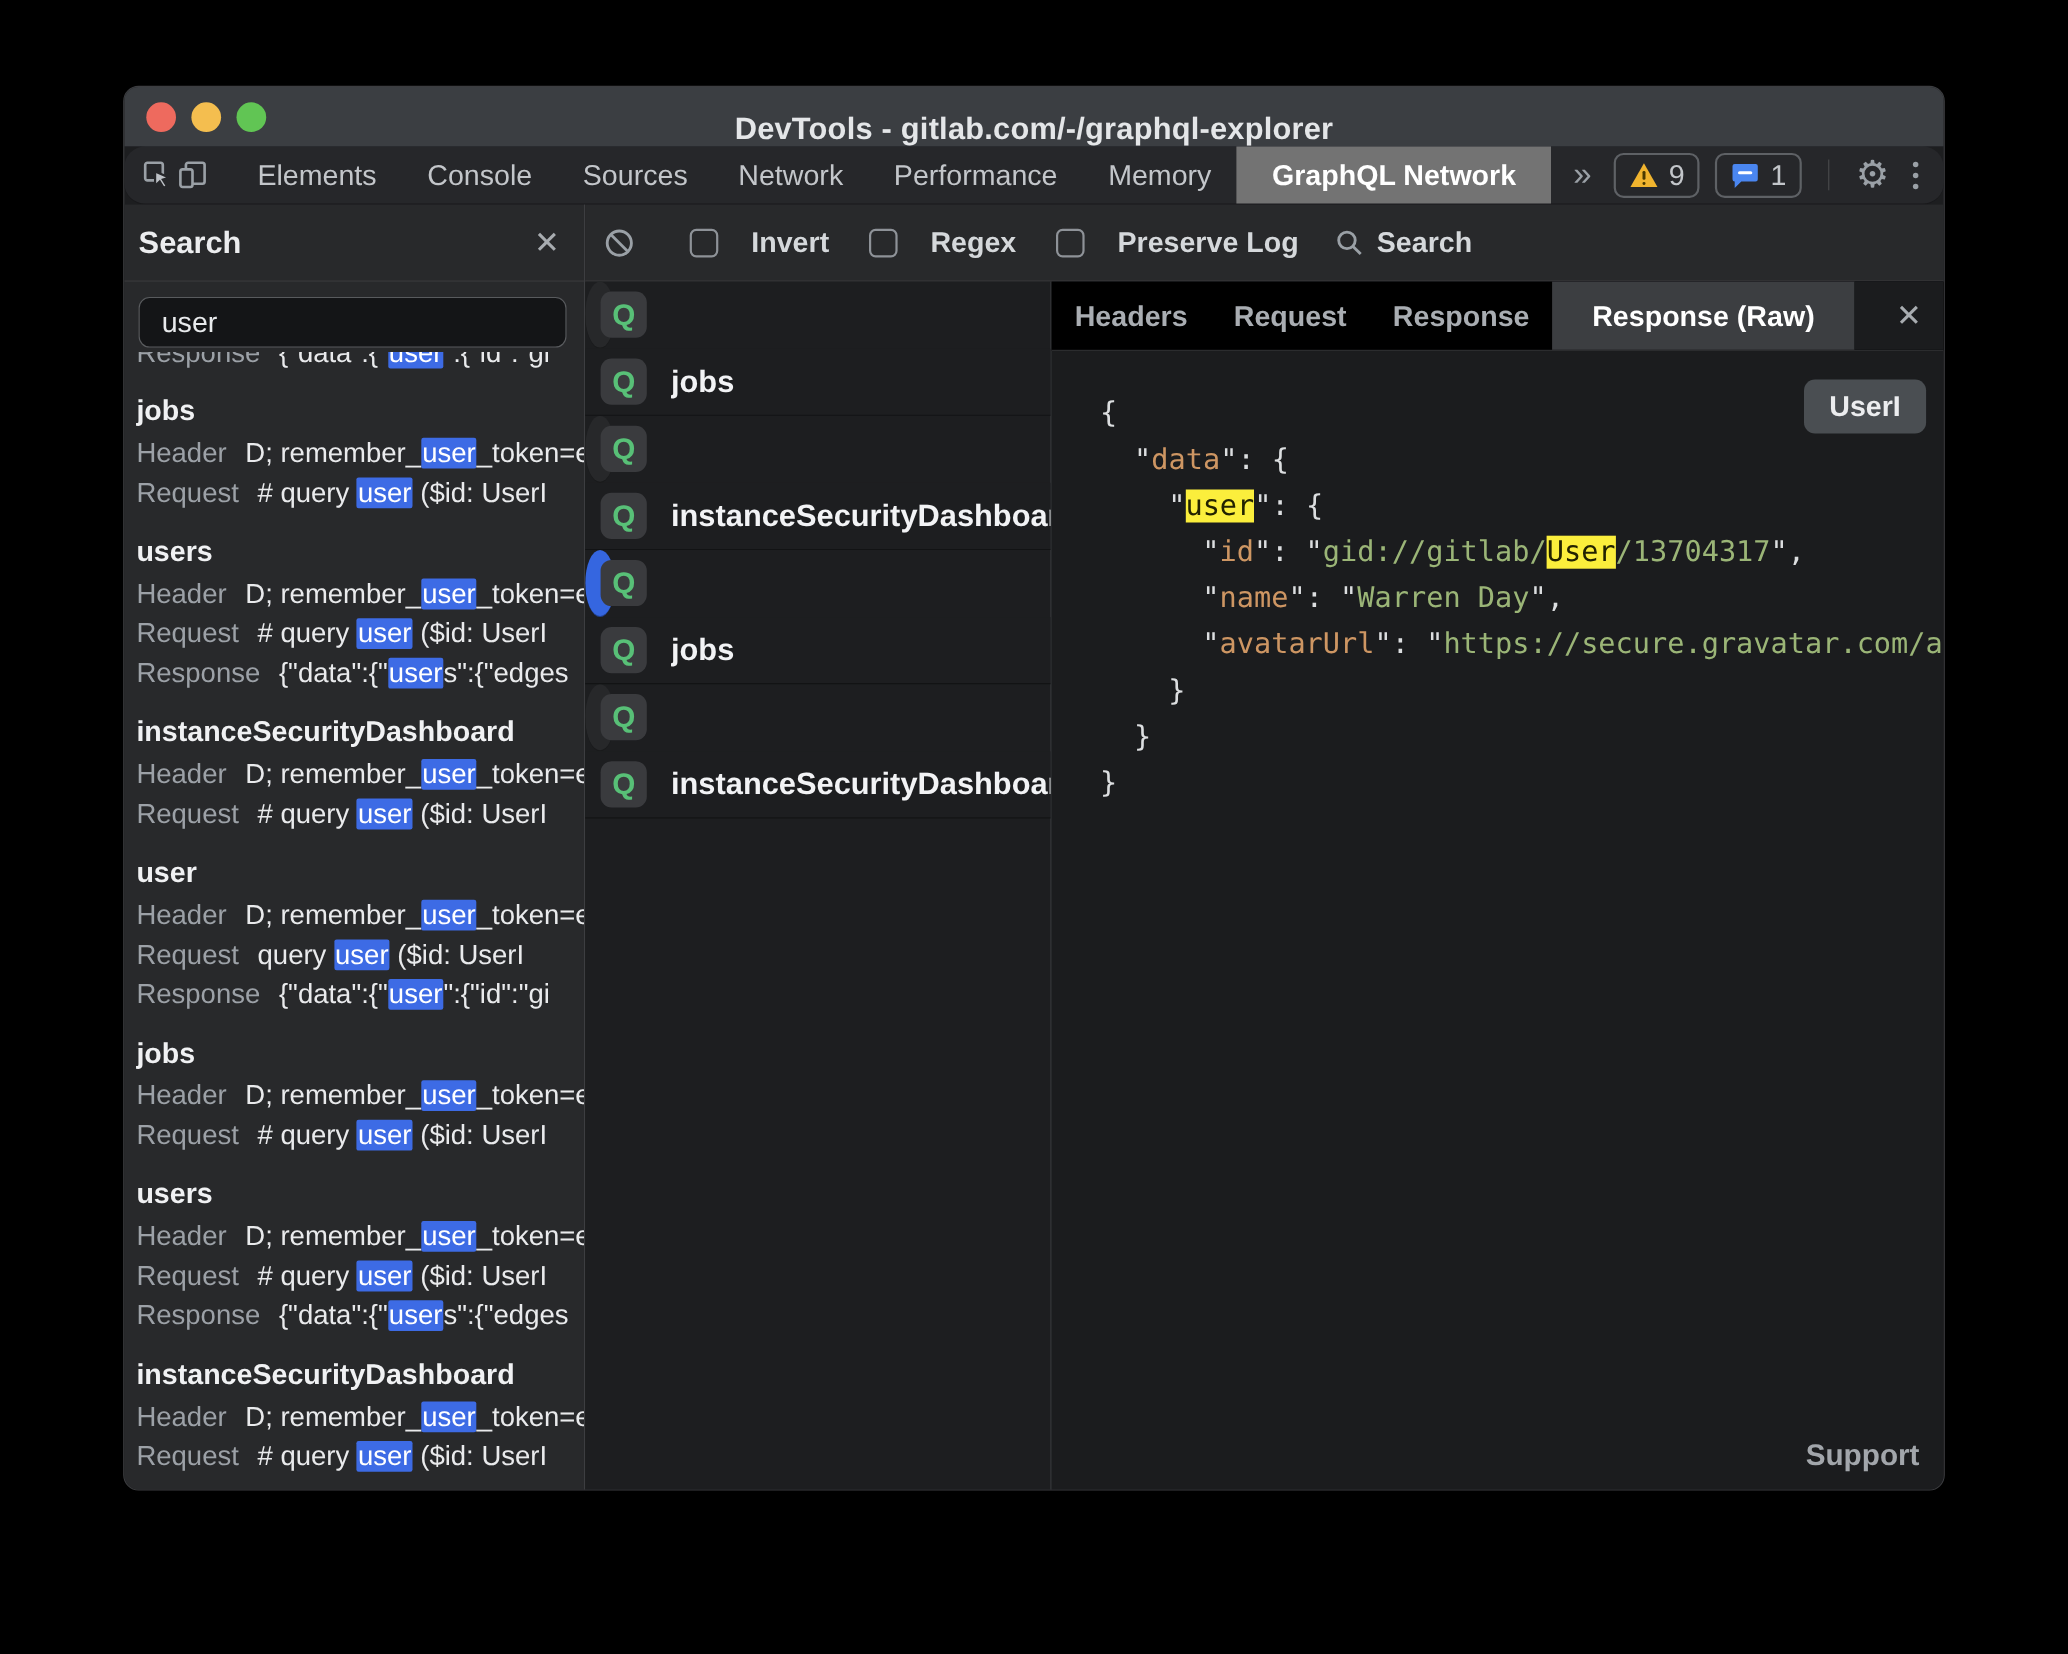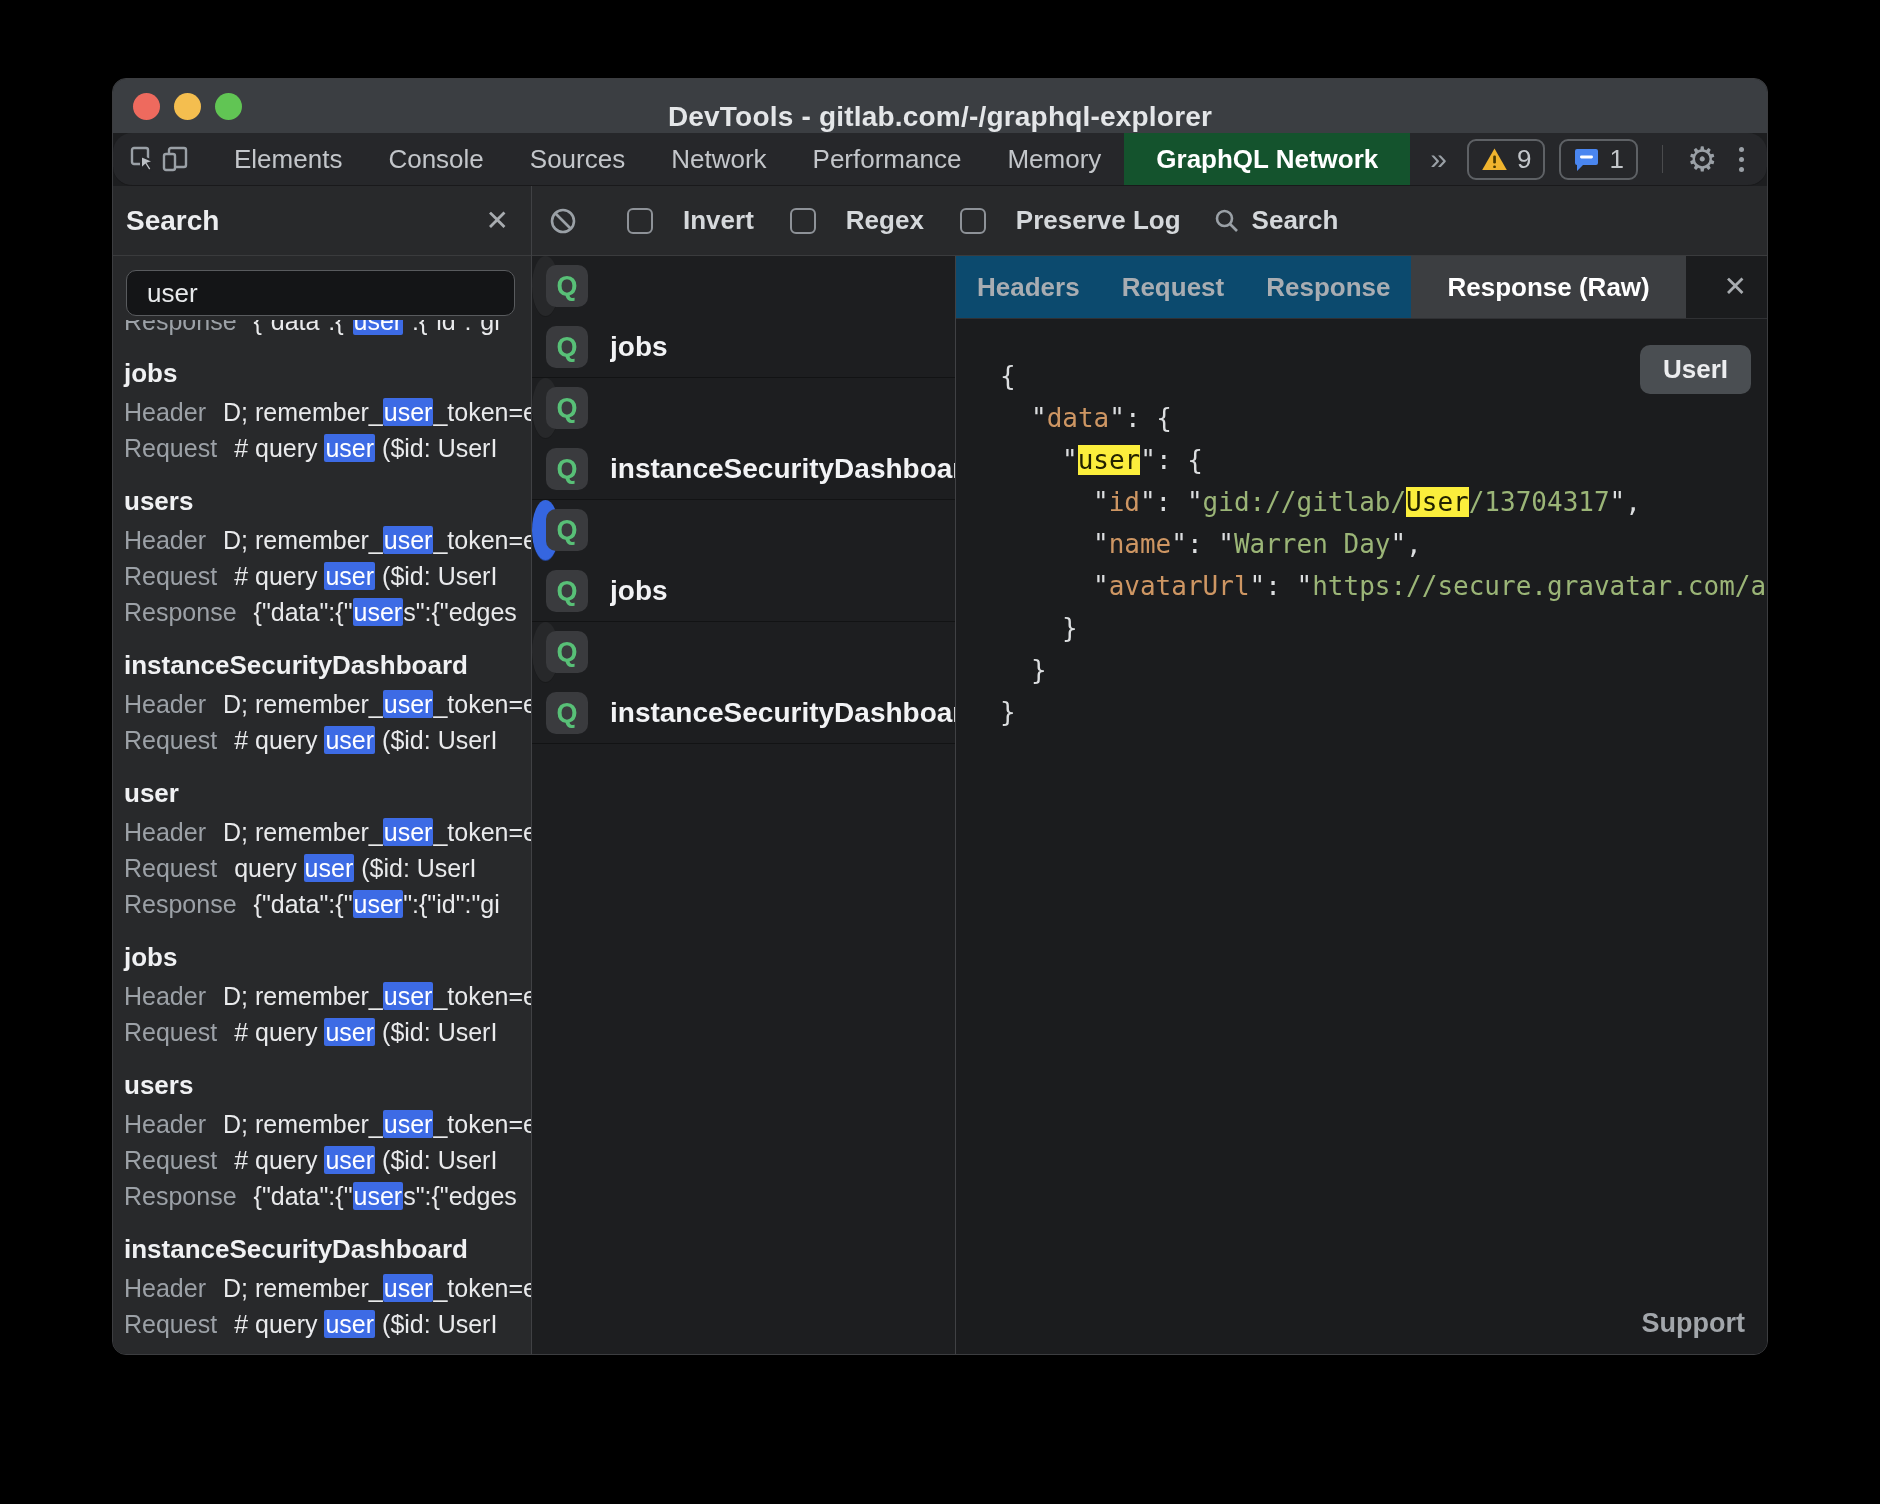--- a/index.html
+++ b/index.html
@@ -18,21 +18,21 @@
   .light.red{ background:#ee6a5e; } .light.yellow{ background:#f4be4f; } .light.green{ background:#61c554; }
   .win-title { font-size:28px; font-weight:700; color:#e4e6e8; letter-spacing:.2px; }
 
   
   .tabbar { height:53px; background:#26272a; display:flex; align-items:center;
             padding-left:14px; border-bottom:1px solid #19191b;border-radius:19px; }
   .tb-icon { display:flex; align-items:center; justify-content:center; width:44px; height:40px; }
   .tb-sep { width:1px; height:28px; background:#4a4b4d; margin:0 10px; }
   #tabs-container { display:flex; height:100%; align-items:stretch; }
   .tab { display:flex; align-items:center; padding:0 23px; font-size:26px; color:#c3c6ca; white-space:nowrap; }
-  .tab.active { background:#14532d; color:#fff; font-weight:600; padding:0 32px; }
+  .tab.active { background:#737373; color:#fff; font-weight:600; padding:0 32px; }
   .chevron { font-size:30px; color:#9aa0a6; padding:0 20px; }
   .tb-right { margin-left:auto; display:flex; align-items:center; gap:14px; padding-right:22px; }
   .badge-box { display:flex; align-items:center; gap:9px; border:2px solid #5e6165;
                border-radius:9px; padding:3px 12px; }
   .badge-count { font-size:26px; color:#c3c6ca; }
   .gear { font-size:34px; color:#9aa0a6; line-height:1; }
   .kebab { display:flex; flex-direction:column; gap:5px; padding:0 8px; }
   .kebab i { width:5px; height:5px; border-radius:50%; background:#9aa0a6; }
 
   
@@ -83,21 +83,21 @@
           border-bottom:1px solid rgba(0,0,0,.35); }
   .qrow.light { background:#27282a; }
   .qrow.dark { background:#1d1e20; }
   .qrow.selected { background:#3566e0; }
   .qbadge { width:42px; height:42px; border-radius:10px; background:#3a3b3e; color:#58c077;
             font-size:27px; font-weight:800; display:flex; align-items:center; justify-content:center; flex:none; }
   .qlabel { margin-left:22px; font-size:28px; font-weight:600; color:#f2f3f5; white-space:nowrap; overflow:hidden; }
 
   
   .right-panel { flex:1; display:flex; flex-direction:column; background:#1b1c1e; min-width:0; }
-  .rtabs-row { height:63px; flex:none; display:flex; align-items:stretch; background:#0c4a6e;
+  .rtabs-row { height:63px; flex:none; display:flex; align-items:stretch; background:#000000;
                border-bottom:1px solid #303134; }
   .rtab { display:flex; align-items:center; padding:0 21px; font-size:26px; font-weight:600;
           color:#a9adb2; white-space:nowrap; }
   .rtab.active { background:#3c3e41; color:#fff; font-weight:700; padding:0 36px; }
   .rtab-rest { flex:1; background:#1b1c1e; display:flex; align-items:center;
                justify-content:flex-end; padding-right:20px; }
 
   .json-area { flex:1; position:relative; overflow:hidden; padding-top:36px;
                font-family:"DejaVu Sans Mono", monospace; font-size:26px; line-height:42px; }
   .jline { white-space:pre; }

